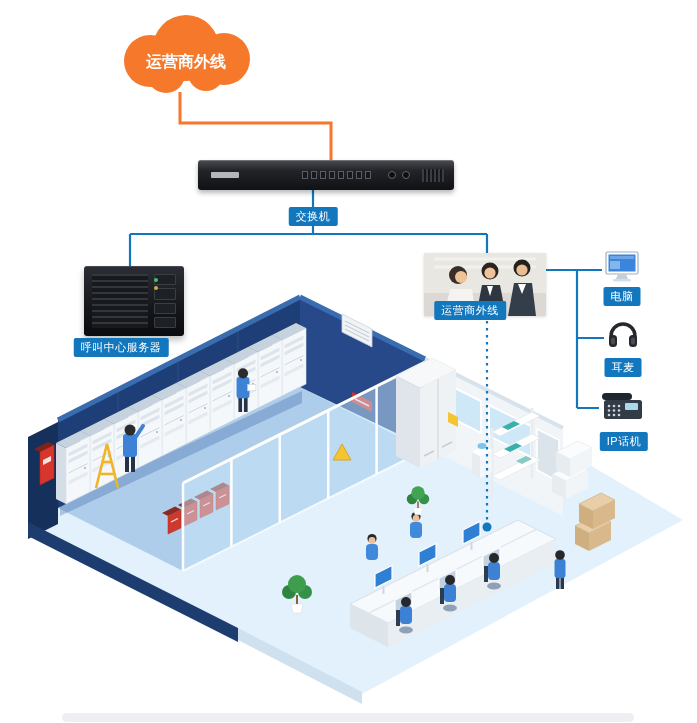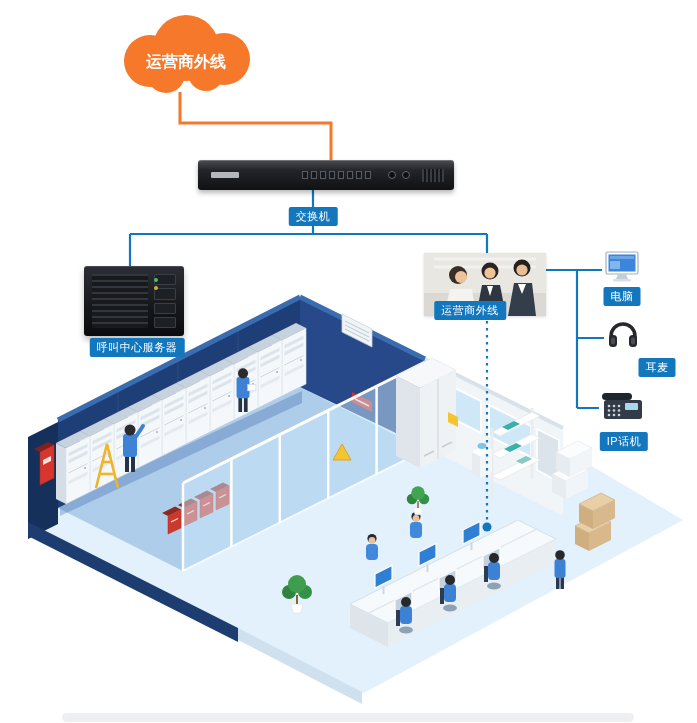--- a/index.html
+++ b/index.html
@@ -12,24 +12,24 @@
   .stage svg text{font-family:"Liberation Sans","DejaVu Sans",sans-serif;}
   .scene-svg{position:absolute;left:0;top:0;z-index:0;}
   
   .tag{
     position:absolute;transform:translateX(-50%);
     background:#1377be;color:#fff;font-size:11px;line-height:1;
     padding:4px 7px;border-radius:2px;white-space:nowrap;z-index:3;
     letter-spacing:.5px;
   }
   #tag-switch{left:313px;top:203px}
-  #tag-server{left:137px;top:334px}
+  #tag-server{left:121px;top:334px}
   #tag-agents{left:470px;top:297px}
   #tag-pc{left:622px;top:283px}
-  #tag-headset{left:657px;top:354px}
+  #tag-headset{left:623px;top:354px}
   #tag-phone{left:624px;top:428px}
   
   .switch{
     position:absolute;left:198px;top:156px;width:256px;height:30px;z-index:2;
     background:linear-gradient(180deg,#4a4d52 0%,#232428 35%,#101114 100%);
     border-radius:3px;
     box-shadow:0 3px 5px rgba(0,0,0,.28), inset 0 1px 0 rgba(255,255,255,.22);
   }
   .switch-logo{position:absolute;left:13px;top:12px;width:28px;height:6px;background:#d8dce0;opacity:.8;border-radius:1px;}
   .switch-ports{position:absolute;left:104px;top:11px;display:flex;gap:3px;}

